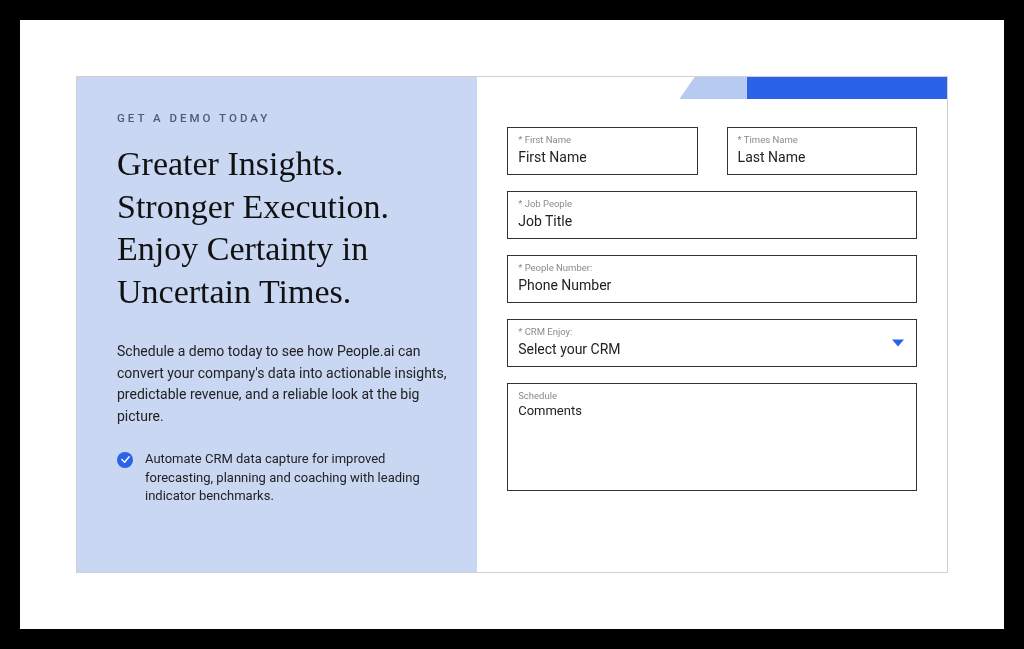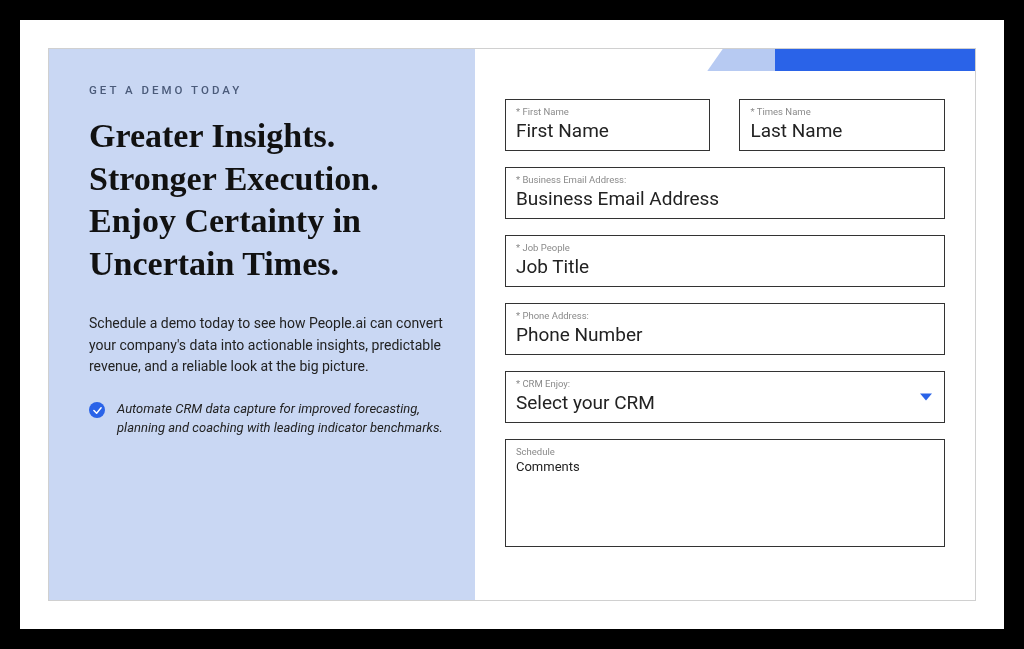--- a/index.html
+++ b/index.html
@@ -11,21 +11,21 @@
       font-family: -apple-system, BlinkMacSystemFont, "Segoe UI", Roboto, Helvetica, Arial, sans-serif;
       background: #fff;
       width: 1024px;
       height: 649px;
       overflow: hidden;
     }
     .outer-frame {
       border: 20px solid #000;
       width: 1024px;
       height: 649px;
-      padding: 28px;
+      padding: 56px;
       background: #fff;
     }
     .card {
       width: 100%;
       height: 100%;
       border: 1px solid #d0d0d0;
       display: flex;
       overflow: hidden;
       position: relative;
     }
@@ -63,37 +63,36 @@
     .eyebrow {
       font-size: 11.5px;
       letter-spacing: 3px;
       color: #4b5b7a;
       margin-bottom: 18px;
       font-weight: 500;
     }
     .headline {
       font-family: Georgia, "Times New Roman", serif;
       font-size: 34px;
-      font-weight: 700;
+      font-weight: 400;
       color: #111;
       line-height: 1.25;
       margin-bottom: 28px;
     }
     .subcopy {
       font-size: 14px;
       line-height: 1.55;
       color: #222;
       margin-bottom: 22px;
       margin-top: 21px;
     }
     .bullet-row {
       display: flex;
       align-items: flex-start;
       gap: 12px;
-      font-style: italic;
     }
     .check-icon {
       flex: 0 0 auto;
       width: 16px;
       height: 16px;
       border-radius: 50%;
       background: #2a63e8;
       display: flex;
       align-items: center;
       justify-content: center;
@@ -127,21 +126,21 @@
     .field-label {
       font-size: 9.5px;
       color: #8a8a8a;
       display: block;
       margin-bottom: 2px;
     }
     .field-input {
       border: none;
       outline: none;
       width: 100%;
-      font-size: 19px;
+      font-size: 14px;
       color: #4c1d95;
       font-family: inherit;
       background: transparent;
     }
     .field-input::placeholder {
       color: #222;
     }
     .select-field {
       position: relative;
     }
@@ -204,37 +203,31 @@
           <div class="field">
             <span class="field-label">* First Name</span>
             <input class="field-input" type="text" placeholder="First Name" style="">
           </div>
           <div class="field">
             <span class="field-label">* Times Name</span>
             <input class="field-input" type="text" placeholder="Last Name" style="">
           </div>
         </div>
 
-        <div class="form-row">
-          <div class="field">
-            <span class="field-label">* Business Email Address:</span>
-            <input class="field-input" type="text" placeholder="Business Email Address" style="">
-          </div>
-        </div>
 
         <div class="form-row">
           <div class="field">
             <span class="field-label">* Job People</span>
             <input class="field-input" type="text" placeholder="Job Title" style="">
           </div>
         </div>
 
         <div class="form-row">
           <div class="field">
-            <span class="field-label">* Phone Address:</span>
+            <span class="field-label">* People Number:</span>
             <input class="field-input" type="text" placeholder="Phone Number" style="">
           </div>
         </div>
 
         <div class="form-row">
           <div class="field select-field">
             <span class="field-label">* CRM Enjoy:</span>
             <input class="field-input" type="text" readonly="" placeholder="Select your CRM" style="">
             <span class="dropdown-caret"></span>
           </div>

